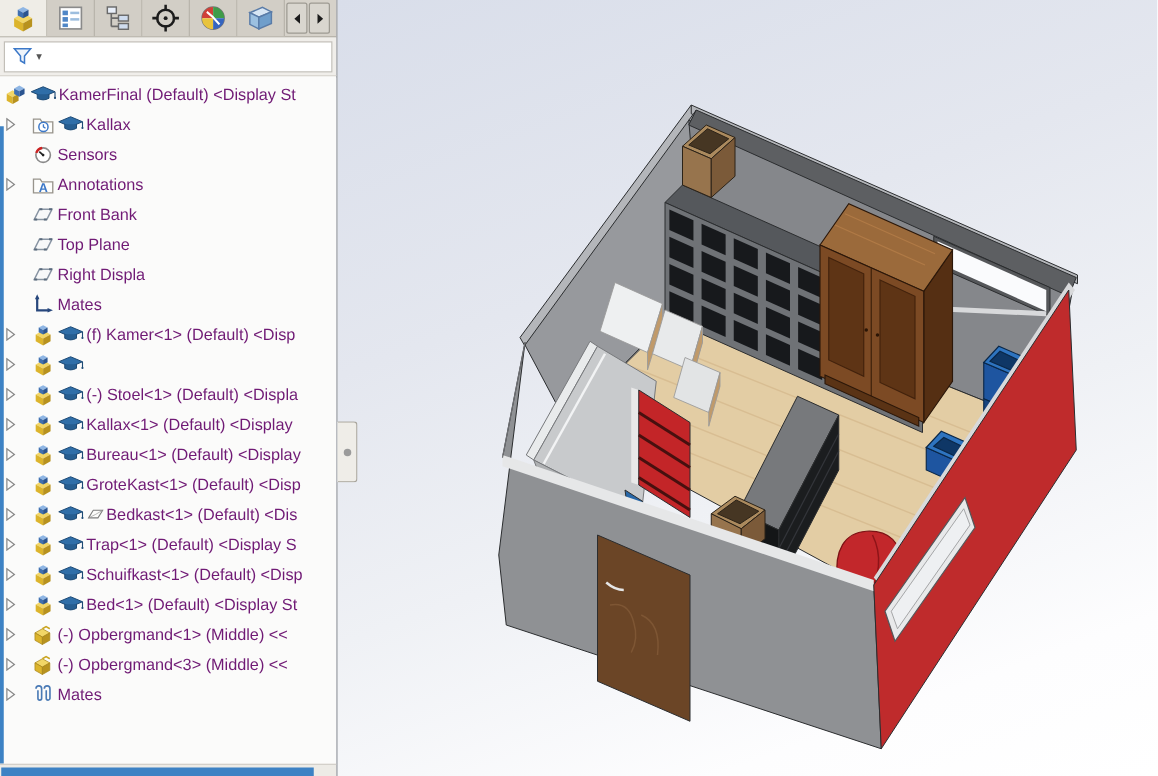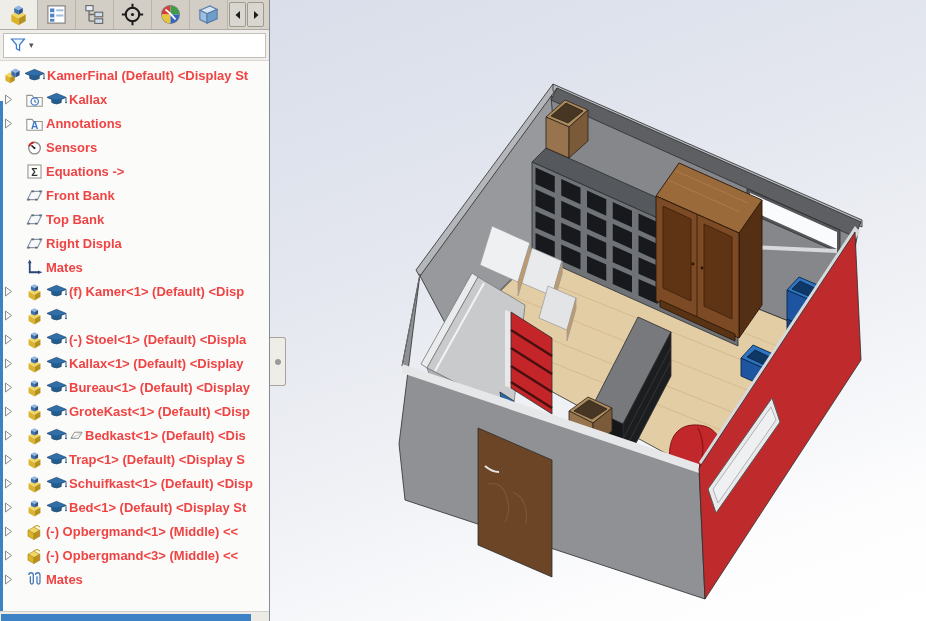--- a/index.html
+++ b/index.html
@@ -34,21 +34,21 @@
 
   .fm-tree { position:absolute; top:62px; left:0; width:269px; bottom:10px;
     overflow:hidden; background:#fbfbfa; padding-top:1px; }
   .tree-row { height:24px; display:flex; align-items:center; white-space:nowrap; overflow:hidden; }
   .arrow-slot { width:13px; margin-left:2px; flex:none; display:flex; align-items:center; justify-content:center; }
   .arrow-slot svg { width:9px; height:11px; }
   .indent-slot { width:10px; flex:none; }
   .t-icon  { width:19px; height:19px; flex:none; margin-right:2px; }
   .t-cap   { width:21px; height:17px; flex:none; margin-right:2px; }
   .t-env   { width:15px; height:15px; flex:none; margin-right:1px; }
-  .tree-label { font-size:13px; color:#ef4444;font-weight:bold; }
+  .tree-label { font-size:13px; color:#701a75; }
 
   .fm-hscroll { position:absolute; bottom:0; left:0; width:269px; height:10px;
     background:#edebe6; border-top:1px solid #d3d0ca; }
   .fm-hscroll .thumb { position:absolute; left:1px; top:2px; width:250px; height:7px;
     background:#3d82c4; }
   .blue-edge { position:absolute; left:0; top:101px; width:3px; height:510px; background:#3d82c4; }
 
   .splitter { position:absolute; left:270px; top:337px; width:16px; height:49px;
     background:#efede8; border:1px solid #a8a49b; border-left:none;
     border-radius:0 3px 3px 0; display:flex; align-items:center; justify-content:center; }
@@ -430,62 +430,54 @@
           <span class="indent-slot"></span>
           <svg class="t-icon">
             <use href="#sym-history-icon"></use>
           </svg>
           <svg class="t-cap">
             <use href="#sym-cap-icon"></use>
           </svg>
           <span class="tree-label">Kallax</span>
         </div>
         <div class="tree-row">
+          <span class="arrow-slot"></span>
+          <span class="indent-slot"></span>
+          <svg class="t-icon">
+            <use href="#sym-sensors-icon"></use>
+          </svg>
+          <span class="tree-label">Sensors</span>
+        </div>
+        <div class="tree-row">
           <span class="arrow-slot">
             <svg>
               <use href="#sym-expand-arrow-icon"></use>
             </svg>
           </span>
           <span class="indent-slot"></span>
           <svg class="t-icon">
             <use href="#sym-annotations-icon"></use>
           </svg>
           <span class="tree-label">Annotations</span>
         </div>
         <div class="tree-row">
           <span class="arrow-slot"></span>
           <span class="indent-slot"></span>
           <svg class="t-icon">
-            <use href="#sym-sensors-icon"></use>
-          </svg>
-          <span class="tree-label">Sensors</span>
+            <use href="#sym-plane-icon"></use>
+          </svg>
+          <span class="tree-label">Front Bank</span>
         </div>
         <div class="tree-row">
           <span class="arrow-slot"></span>
           <span class="indent-slot"></span>
           <svg class="t-icon">
-            <use href="#sym-equations-icon"></use>
-          </svg>
-          <span class="tree-label">Equations -&gt;</span>
-        </div>
-        <div class="tree-row">
-          <span class="arrow-slot"></span>
-          <span class="indent-slot"></span>
-          <svg class="t-icon">
             <use href="#sym-plane-icon"></use>
           </svg>
-          <span class="tree-label">Front Bank</span>
-        </div>
-        <div class="tree-row">
-          <span class="arrow-slot"></span>
-          <span class="indent-slot"></span>
-          <svg class="t-icon">
-            <use href="#sym-plane-icon"></use>
-          </svg>
-          <span class="tree-label">Top Bank</span>
+          <span class="tree-label">Top Plane</span>
         </div>
         <div class="tree-row">
           <span class="arrow-slot"></span>
           <span class="indent-slot"></span>
           <svg class="t-icon">
             <use href="#sym-plane-icon"></use>
           </svg>
           <span class="tree-label">Right Displa</span>
         </div>
         <div class="tree-row">

